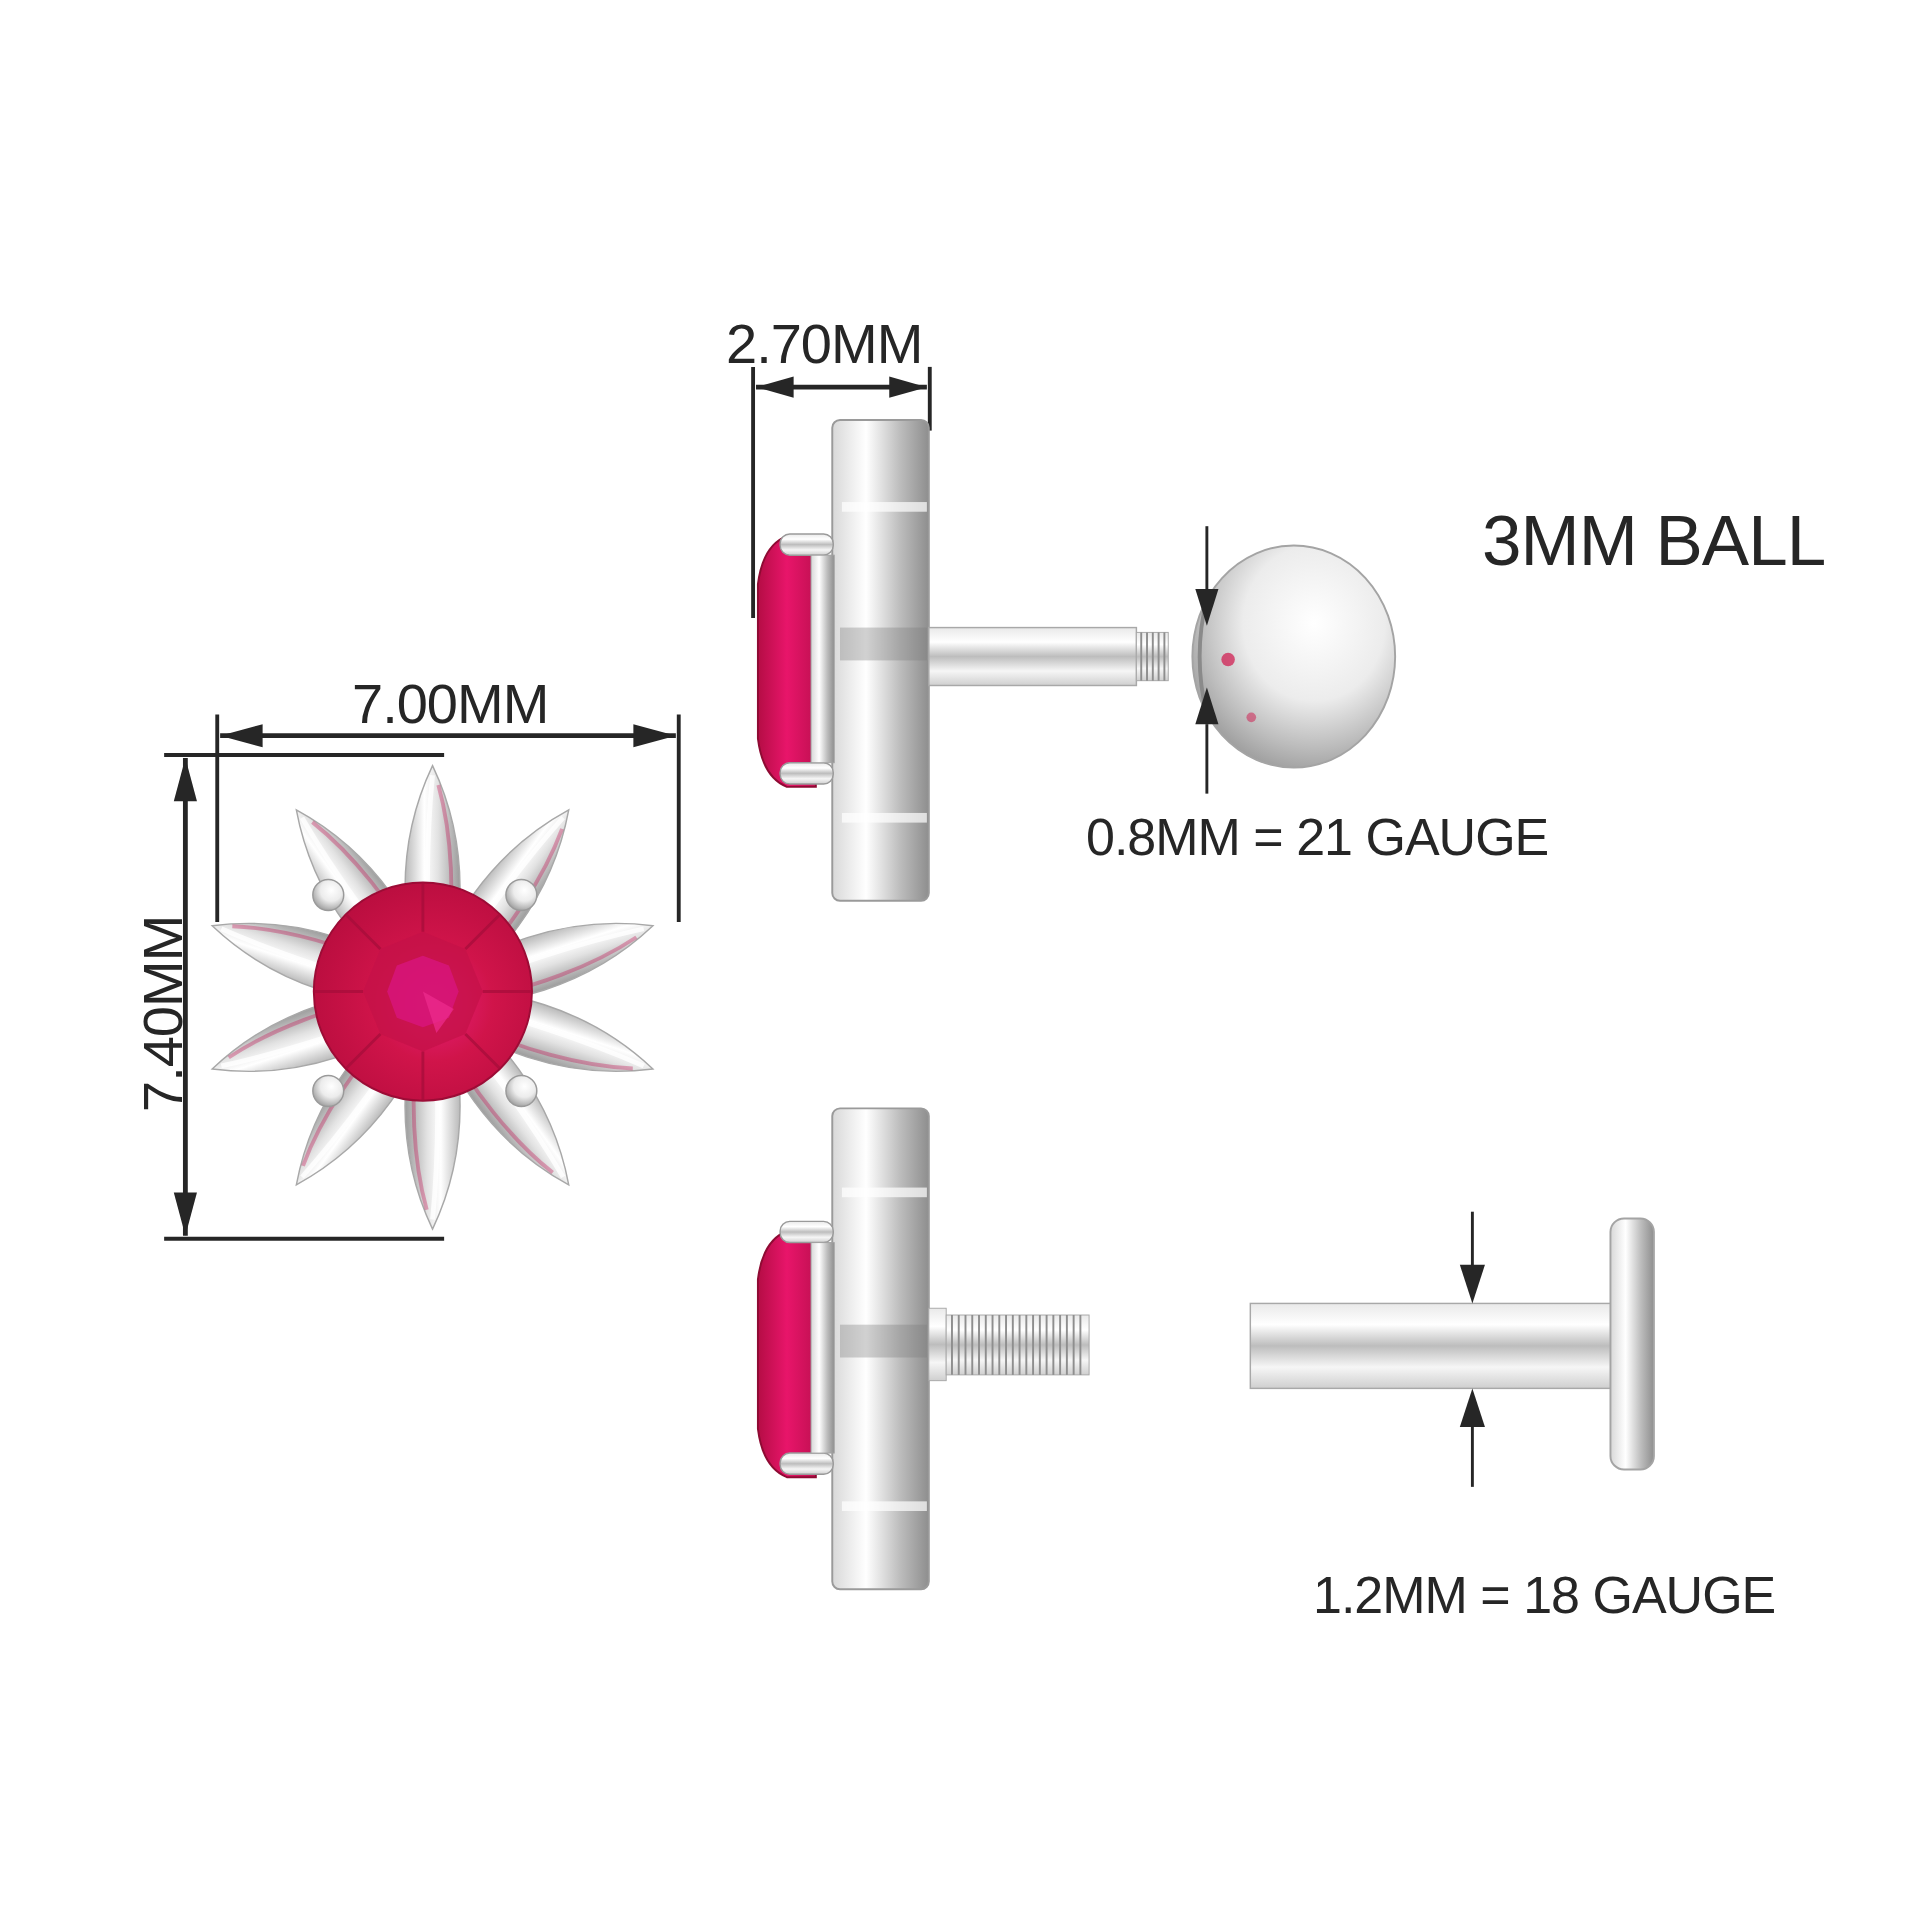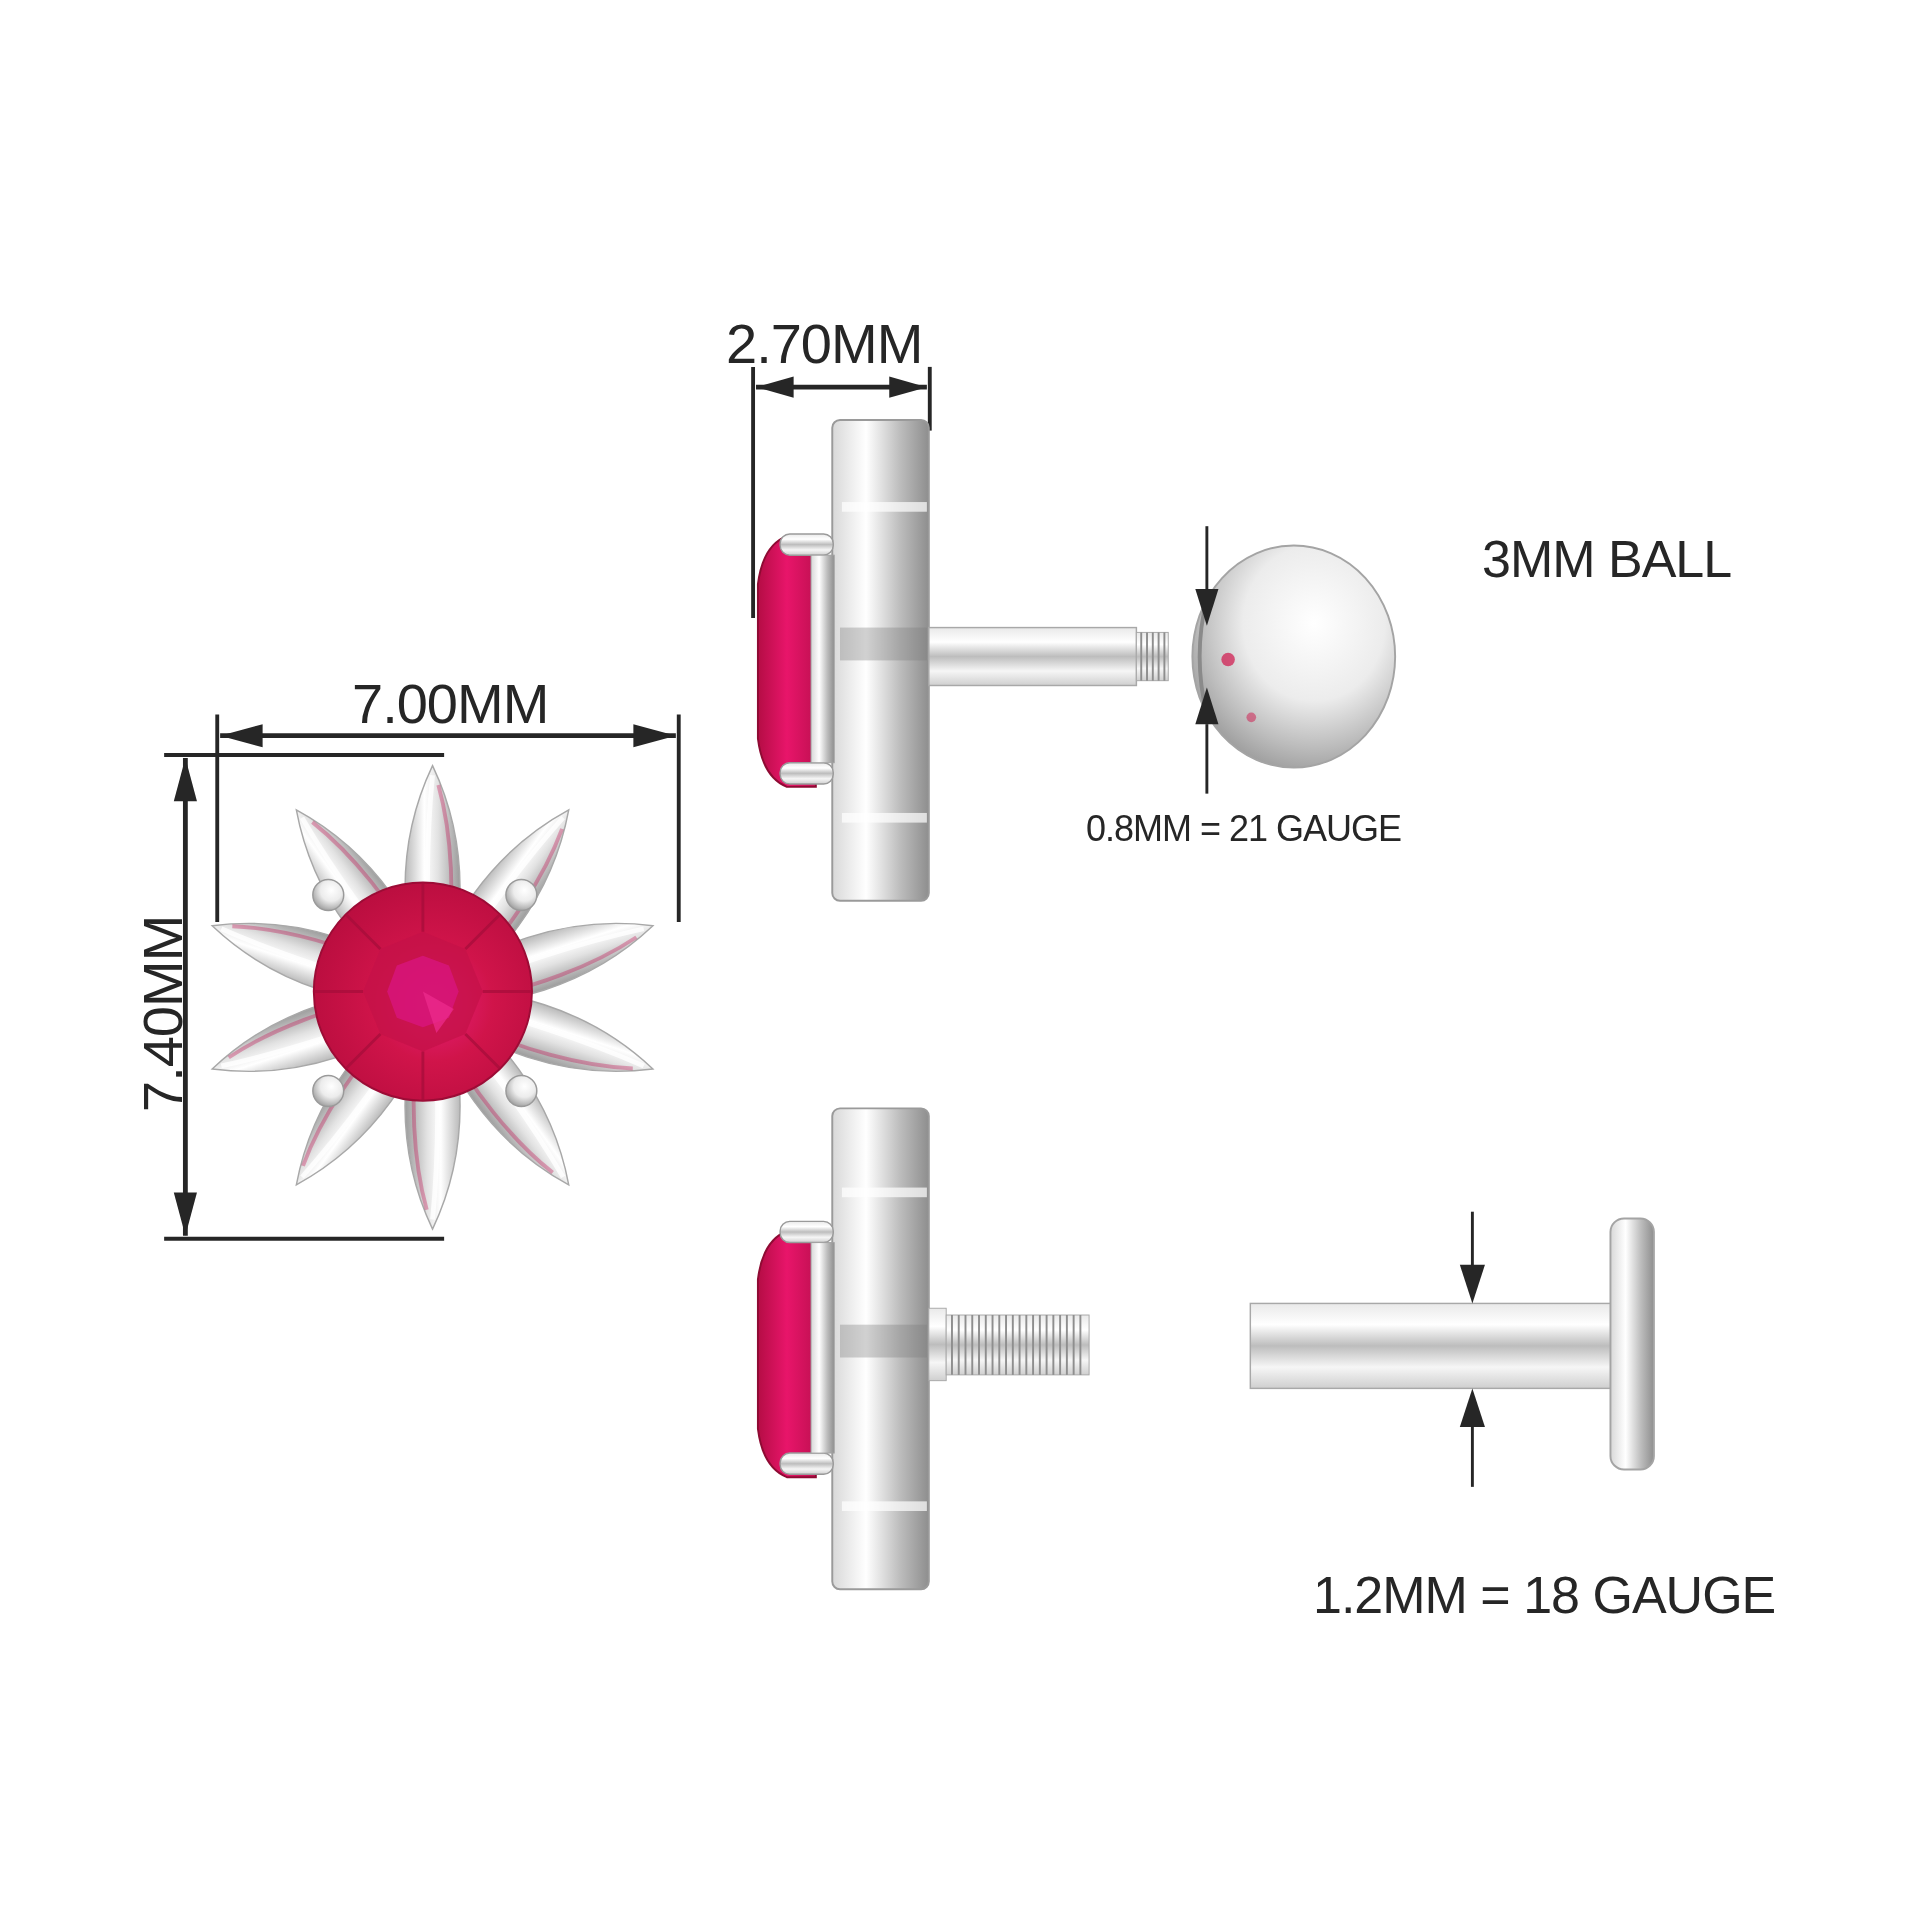--- a/index.html
+++ b/index.html
@@ -200,17 +200,17 @@
         <line x1="1525" y1="1478" x2="1525" y2="1540" stroke="#262626" stroke-width="3"></line>
         <path d="M1525,1438 L1512,1478 L1538,1478 z" fill="#262626"></path>
       </g>
     </g>
   </svg>
 
   
   <div class="label" style="left:352px; top:676px;">7.00MM</div>
   <div class="label vertical" style="left:135px; top:1112px;">7.40MM</div>
   <div class="label" style="left:726px; top:316px;">2.70MM</div>
-  <div class="label" style="left:1482px; top:533px; font-size:52px;">3MM BALL</div>
-  <div class="label" style="left:1086px; top:811px; font-size:36px;">0.8MM = 21 GAUGE</div>
+  <div class="label" style="left:1482px; top:505px; font-size:71px;">3MM BALL</div>
+  <div class="label" style="left:1086px; top:811px; font-size:52px;">0.8MM = 21 GAUGE</div>
   <div class="label" style="left:1313px; top:1521px; font-size:52px;margin-top:48px;">1.2MM = 18 GAUGE</div>
 </div>
 
 
 </body></html>

